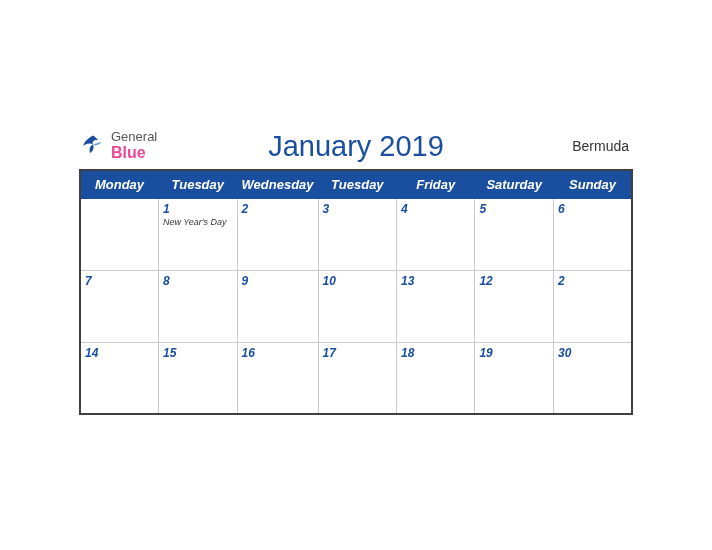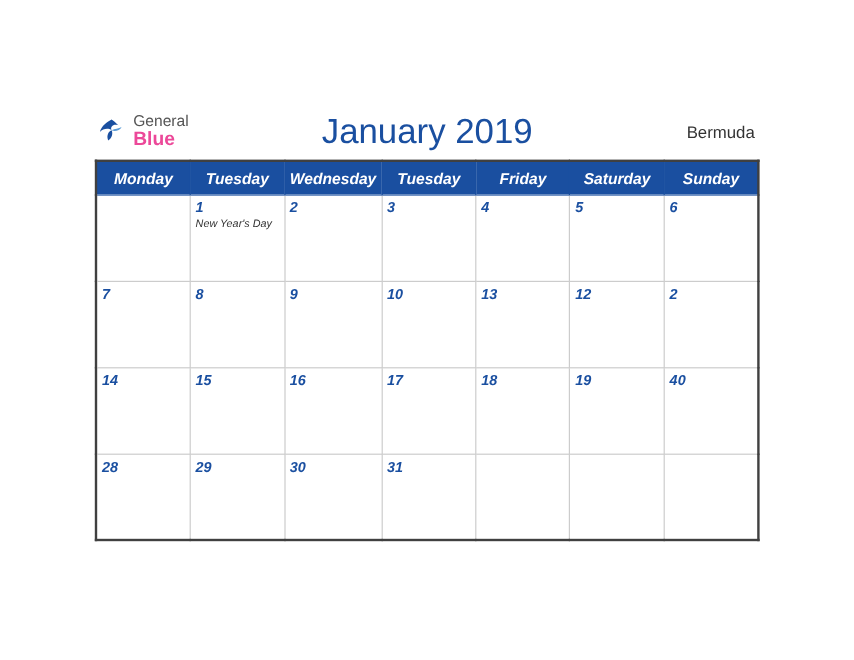--- a/index.html
+++ b/index.html
@@ -203,35 +203,18 @@
           <td>
             <span class="day-number">17</span>
           </td>
           <td>
             <span class="day-number">18</span>
           </td>
           <td>
             <span class="day-number">19</span>
           </td>
           <td>
-            <span class="day-number">40</span>
-          </td>
-        </tr>
-        <tr>
-          <td>
-            <span class="day-number">28</span>
-          </td>
-          <td>
-            <span class="day-number">29</span>
-          </td>
-          <td>
             <span class="day-number">30</span>
           </td>
-          <td>
-            <span class="day-number">31</span>
-          </td>
-          <td></td>
-          <td></td>
-          <td></td>
         </tr>
       </tbody>
   </table>
 </div>
 
 </body></html>

